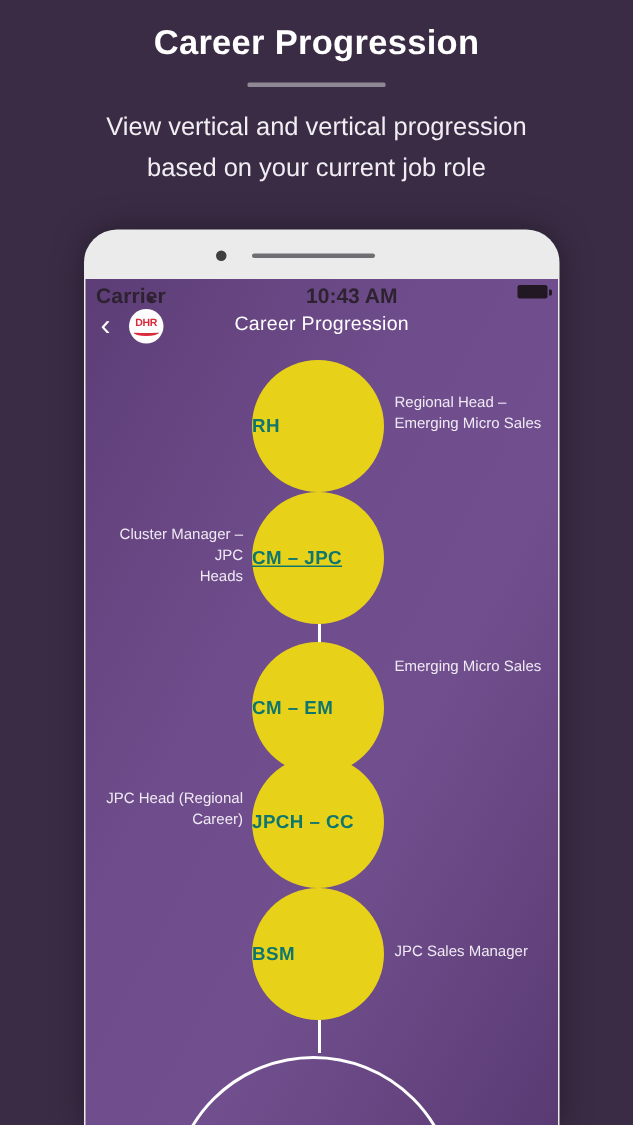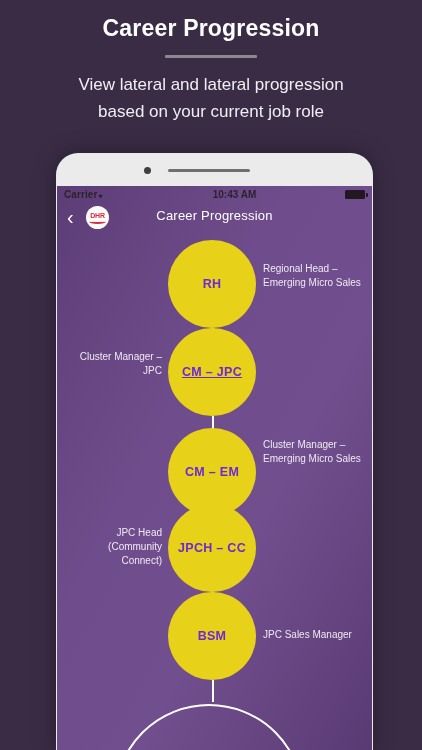--- a/index.html
+++ b/index.html
@@ -90,21 +90,21 @@
     overflow: hidden;
     background: linear-gradient(118deg, #5d3d76 0%, #6f4d8c 38%, #714f8e 62%, #5a3a73 100%);
   }
 
   
   .statusbar {
     position: relative;
     height: 16px;
     width: 100%;
     color: #2e2230;
-    font-size: 10px;
+    font-size: 14px;
     font-weight: bold;
   }
   .sb-carrier {
     position: absolute;
     left: 7px; top: 3px;
     letter-spacing: 0.1px;
   }
   .sb-wifi {
     position: absolute;
     left: 39px; top: 4px;
@@ -205,24 +205,24 @@
     background: #ffffff;
   }
 
   .node {
     position: absolute;
     left: 111px;
     width: 88px;
     height: 88px;
     border-radius: 50%;
     background: #e8d219;
-    color: #6d28d9;
+    color: #0f766e;
     display: flex;
     align-items: center;
-    justify-content: center;
+    justify-content: flex-start;
     font-size: 12.5px;
     font-weight: bold;
     letter-spacing: 0.3px;
     text-align: center;
   }
 
   .node-label {
     position: absolute;
     font-size: 10px;
     line-height: 1.38;
@@ -232,21 +232,21 @@
   .node-label.right { left: 206px; width: 104px; text-align: left; }
   .node-label.left  { left: 4px;  width: 101px; text-align: right; }
 </style>
 </head>
 <body>
 
 <div class="promo">
   <div class="promo-title">Career Progression</div>
   <div class="promo-rule"></div>
   <div class="promo-sub">
-    <div>View lateral and lateral progression</div>
+    <div>View vertical and vertical progression</div>
     <div>based on your current job role</div>
   </div>
 </div>
 
 <div class="phone">
 
   <div class="phone-bezel-top">
     <div class="camera-dot"></div>
     <div class="speaker-grille"></div>
   </div>
@@ -289,36 +289,36 @@
       <div class="node-label right" style="top:28px;">
         <div>Regional Head –</div>
         <div>Emerging Micro Sales</div>
       </div>
 
       <div class="node" style="top:94px;text-decoration:underline;">
         <span>CM – JPC</span>
       </div>
       <div class="node-label left" style="top:116px;">
         <div>Cluster Manager – JPC</div>
+        <div>Heads</div>
       </div>
 
       <div class="node" style="top:194px;">
         <span>CM – EM</span>
       </div>
       <div class="node-label right" style="top:204px;">
-        <div>Cluster Manager –</div>
         <div>Emerging Micro Sales</div>
       </div>
 
       <div class="node" style="top:270px;">
         <span>JPCH – CC</span>
       </div>
       <div class="node-label left" style="top:292px;">
-        <div>JPC Head (Community</div>
-        <div>Connect)</div>
+        <div>JPC Head (Regional</div>
+        <div>Career)</div>
       </div>
 
       <div class="node" style="top:358px;">
         <span>BSM</span>
       </div>
       <div class="node-label right" style="top:394px;">
         <div>JPC Sales Manager</div>
       </div>
 
     </div>

